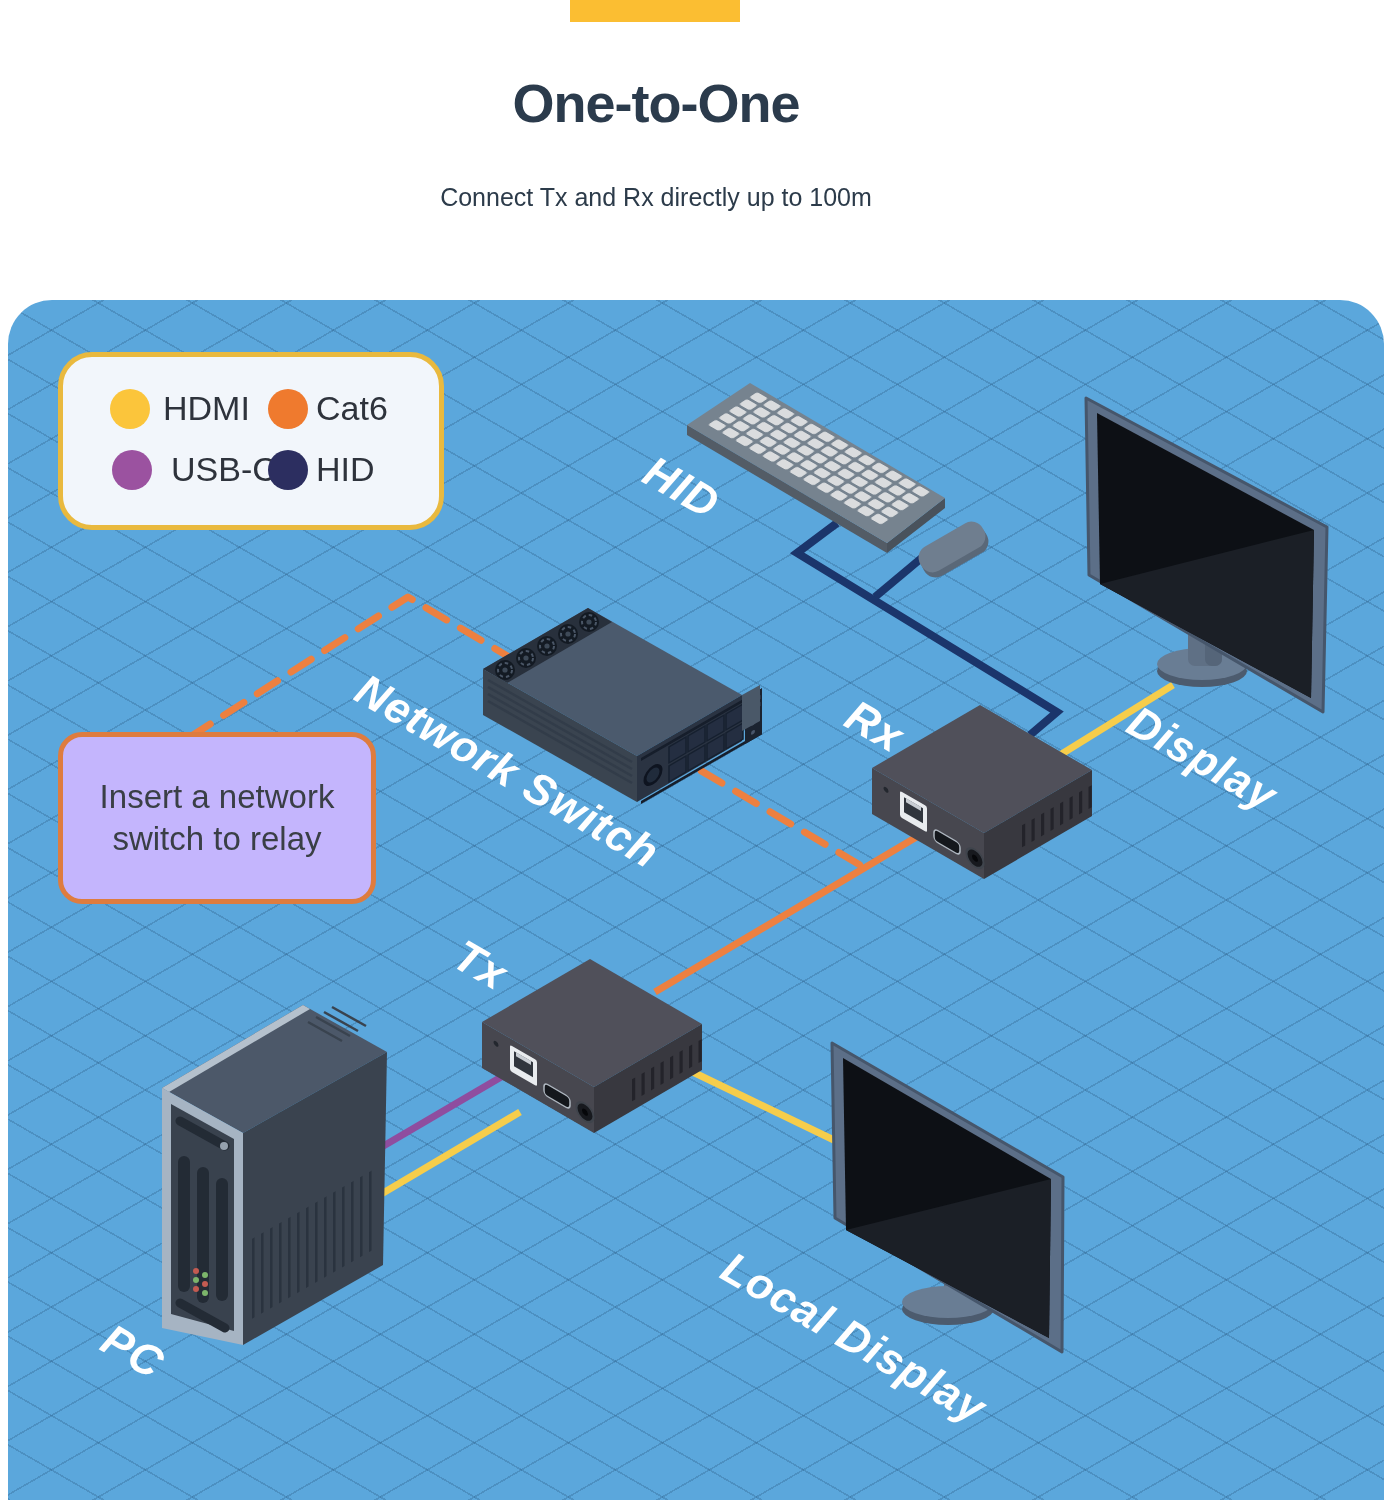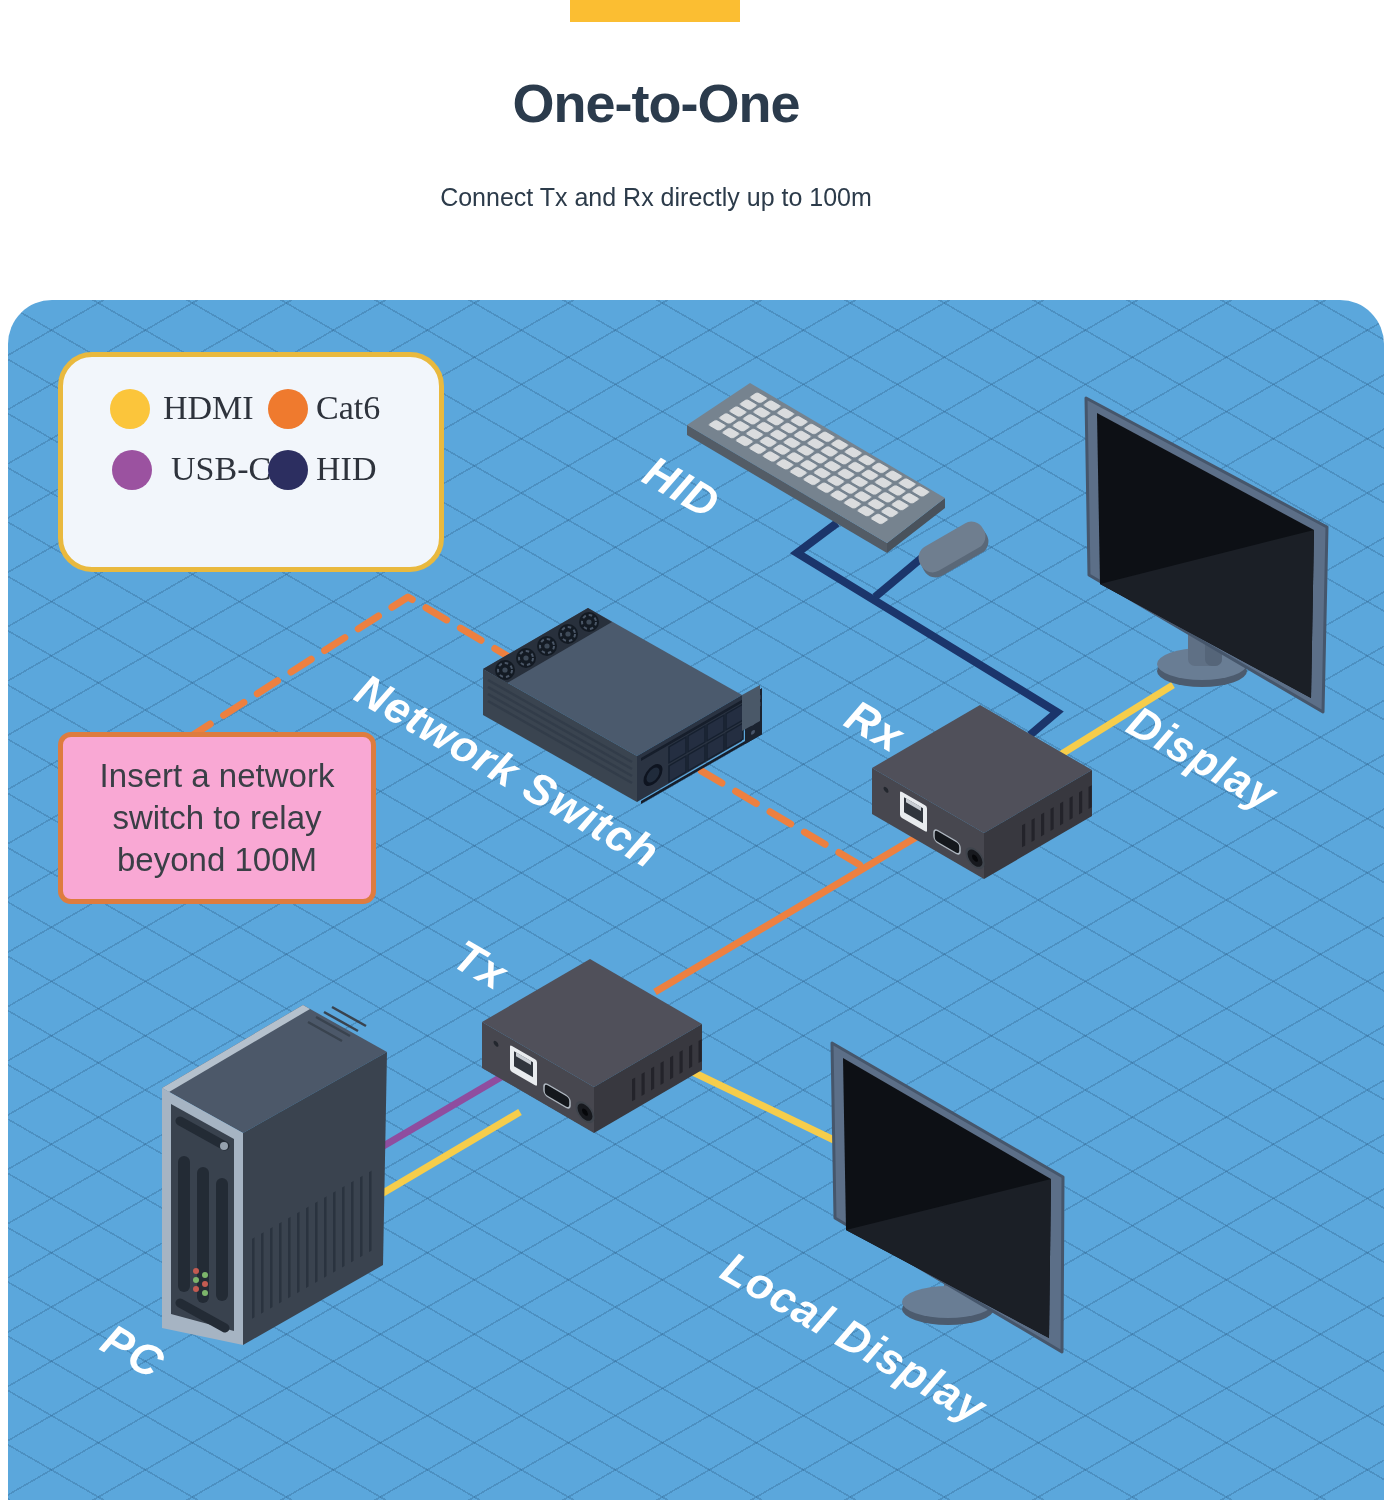--- a/index.html
+++ b/index.html
@@ -19,28 +19,28 @@
     background-image:
       repeating-linear-gradient(30deg, rgba(38,84,124,0.28) 0 1.6px, transparent 1.6px 47px),
       repeating-linear-gradient(150deg, rgba(38,84,124,0.28) 0 1.6px, transparent 1.6px 47px);
   }
   svg.diagram{position:absolute;left:0;top:0;}
   .dev-label{
     position:absolute;color:#ffffff;font-size:44px;font-weight:700;font-style:italic;
     letter-spacing:1px;transform:rotate(30deg);transform-origin:left top;white-space:nowrap;
   }
   .legend{
-    position:absolute;left:58px;top:352px;width:386px;height:220px;box-sizing:border-box;
-    border:5px solid #E9B93E;border-radius:34px;background:#F2F6FB;font-family:Liberation Serif, serif;
+    position:absolute;left:58px;top:352px;width:386px;height:178px;box-sizing:border-box;
+    border:5px solid #E9B93E;border-radius:34px;background:#F2F6FB;
   }
   .legend .dot{position:absolute;width:40px;height:40px;border-radius:50%;}
   .legend .lg-label{position:absolute;font-size:34px;color:#2E333C;line-height:40px;}
   .callout{
     position:absolute;left:58px;top:732px;width:318px;height:172px;box-sizing:border-box;
-    border:5px solid #DE7C3F;border-radius:13px;background:#f9a8d4;
+    border:5px solid #DE7C3F;border-radius:24px;background:#c4b5fd;
     display:flex;align-items:center;justify-content:center;
   }
   .callout .co-text{text-align:center;font-size:33px;line-height:42px;color:#3A3F46;}
   .callout .co-text span{display:block;}
 </style>
 </head>
 <body>
 
 <div class="header-wrap">
   <div class="accent-bar" style="background-color: rgb(251, 190, 50);"></div>
@@ -281,15 +281,14 @@
   <span class="dot" style="left: 49px; top: 93px; background-color: rgb(155, 82, 160);"></span>
   <span class="lg-label" style="left:108px;top:92px;">USB-C</span>
   <span class="dot" style="left: 205px; top: 93px; background-color: rgb(44, 46, 96);"></span>
   <span class="lg-label" style="left:253px;top:92px;">HID</span>
 </div>
 
 <div class="callout">
   <div class="co-text">
     <span>Insert a network</span>
     <span>switch to relay</span>
-    <span>beyond 100M</span>
   </div>
 </div>
 
 </body></html>

